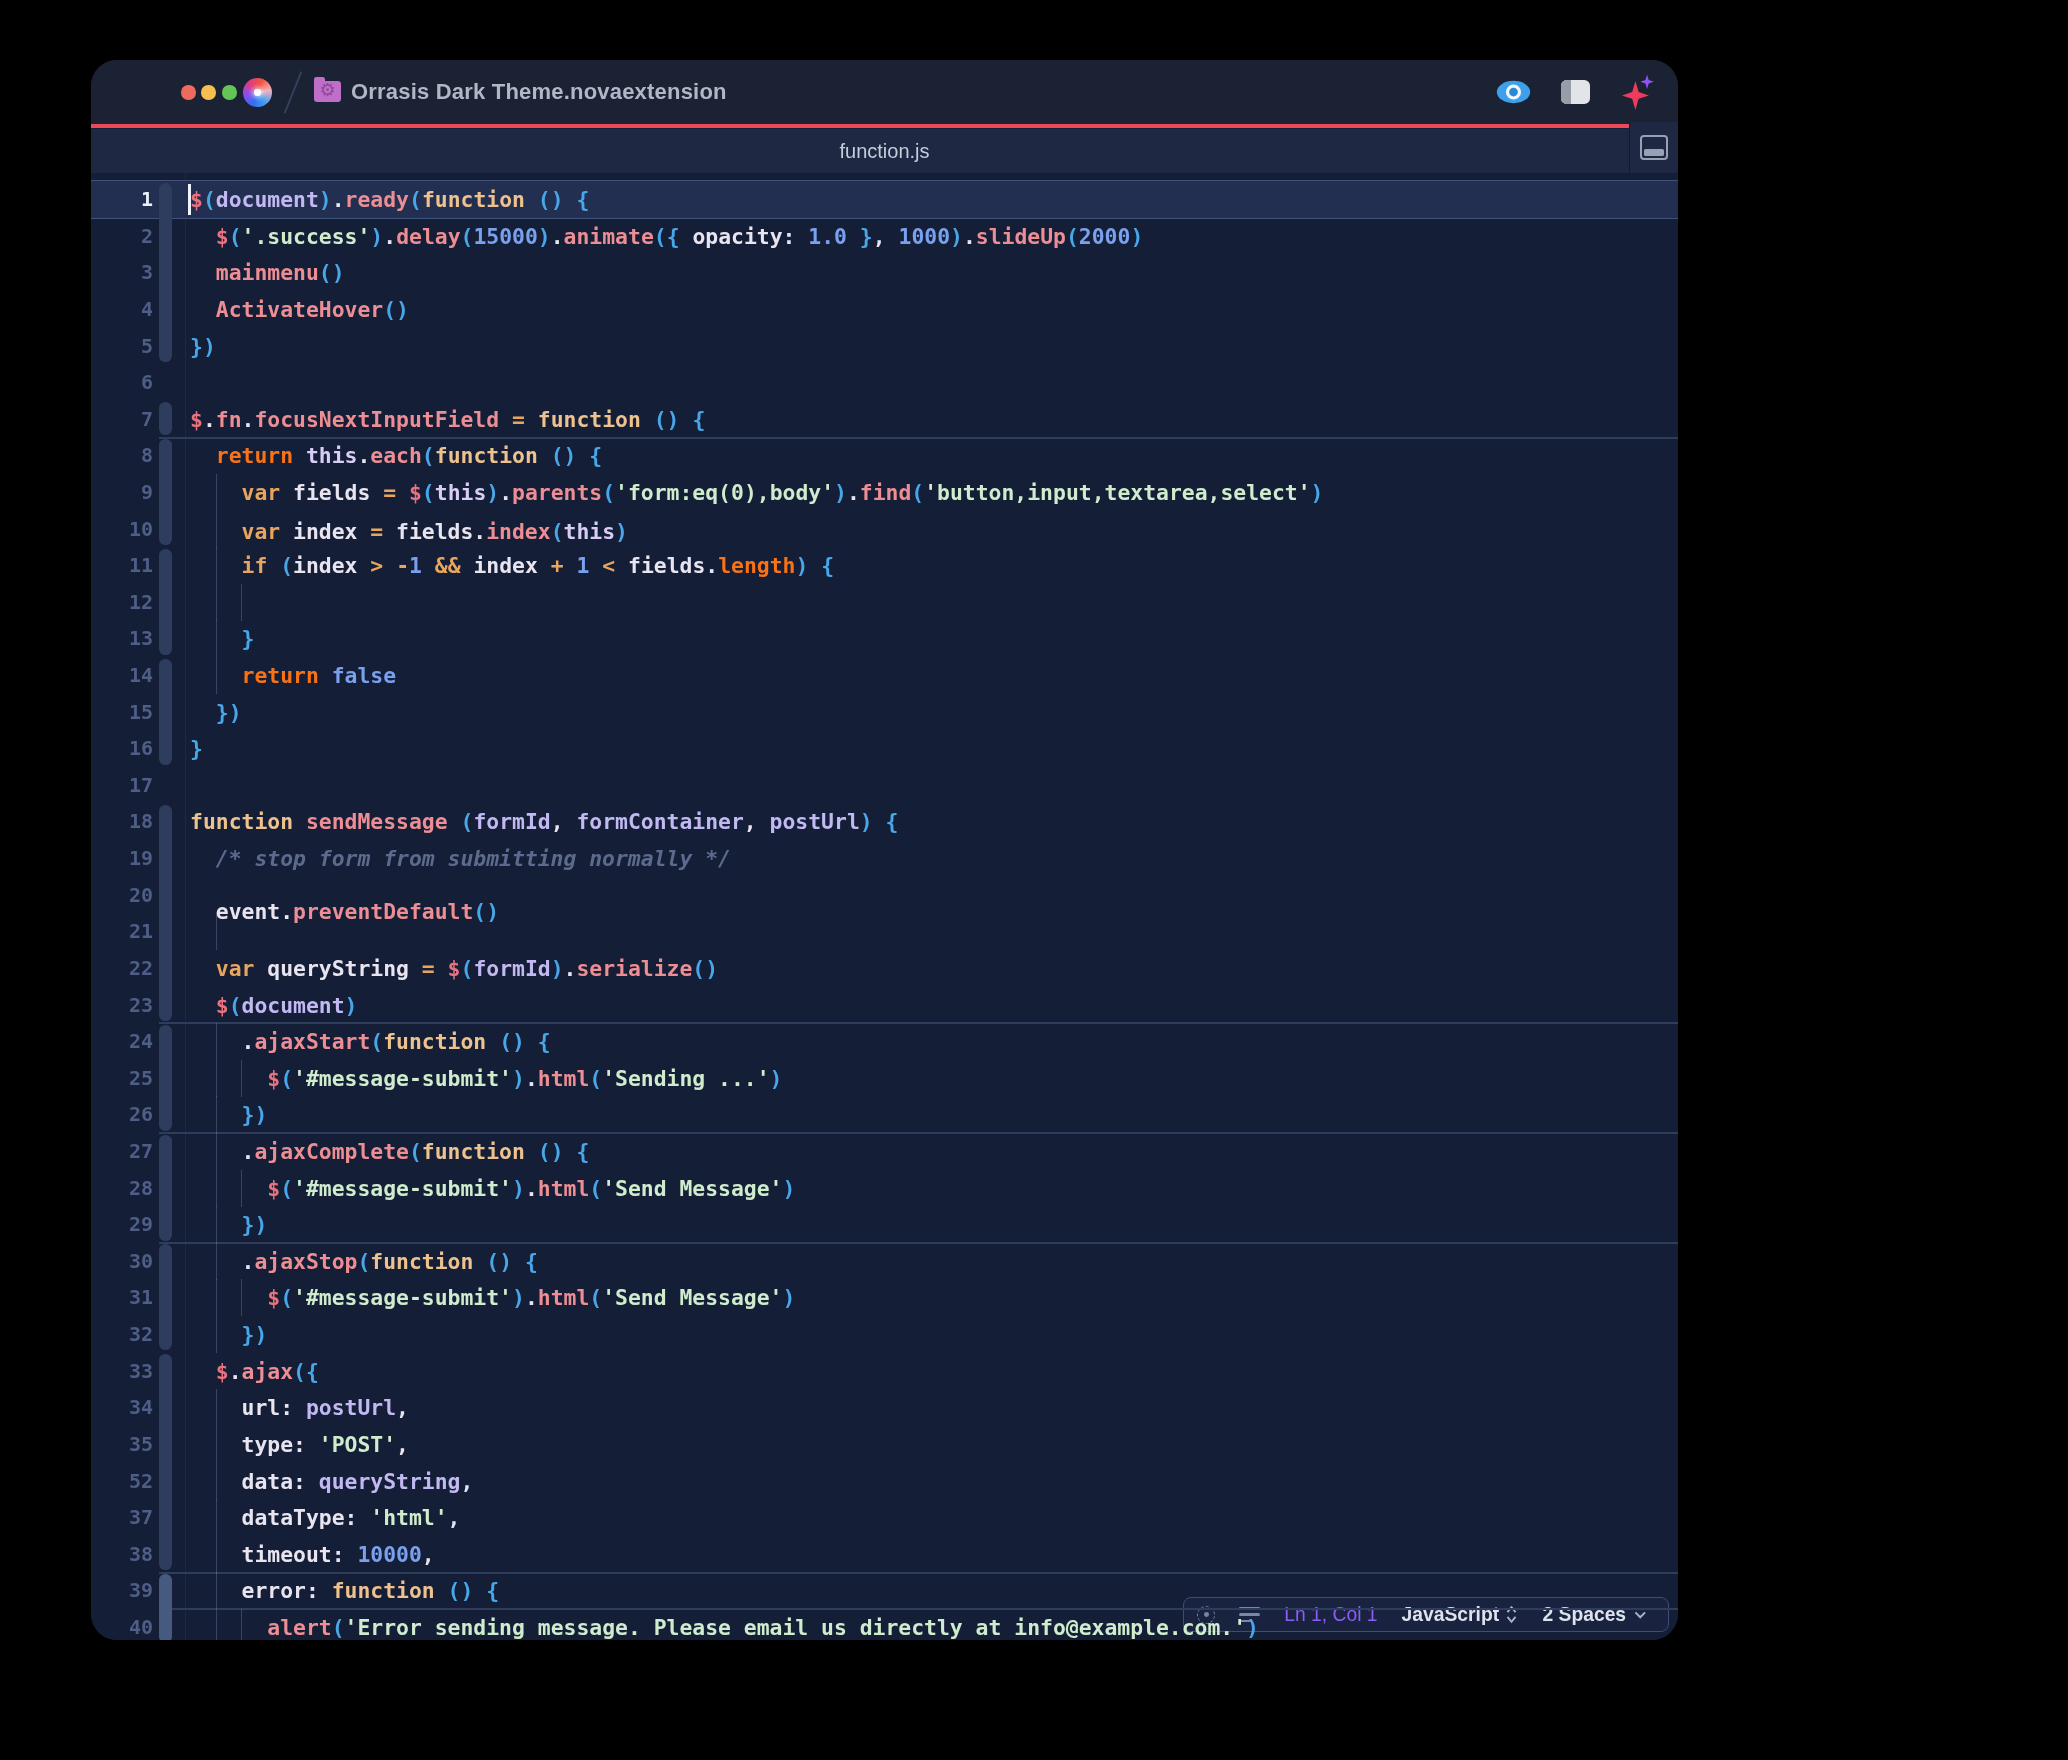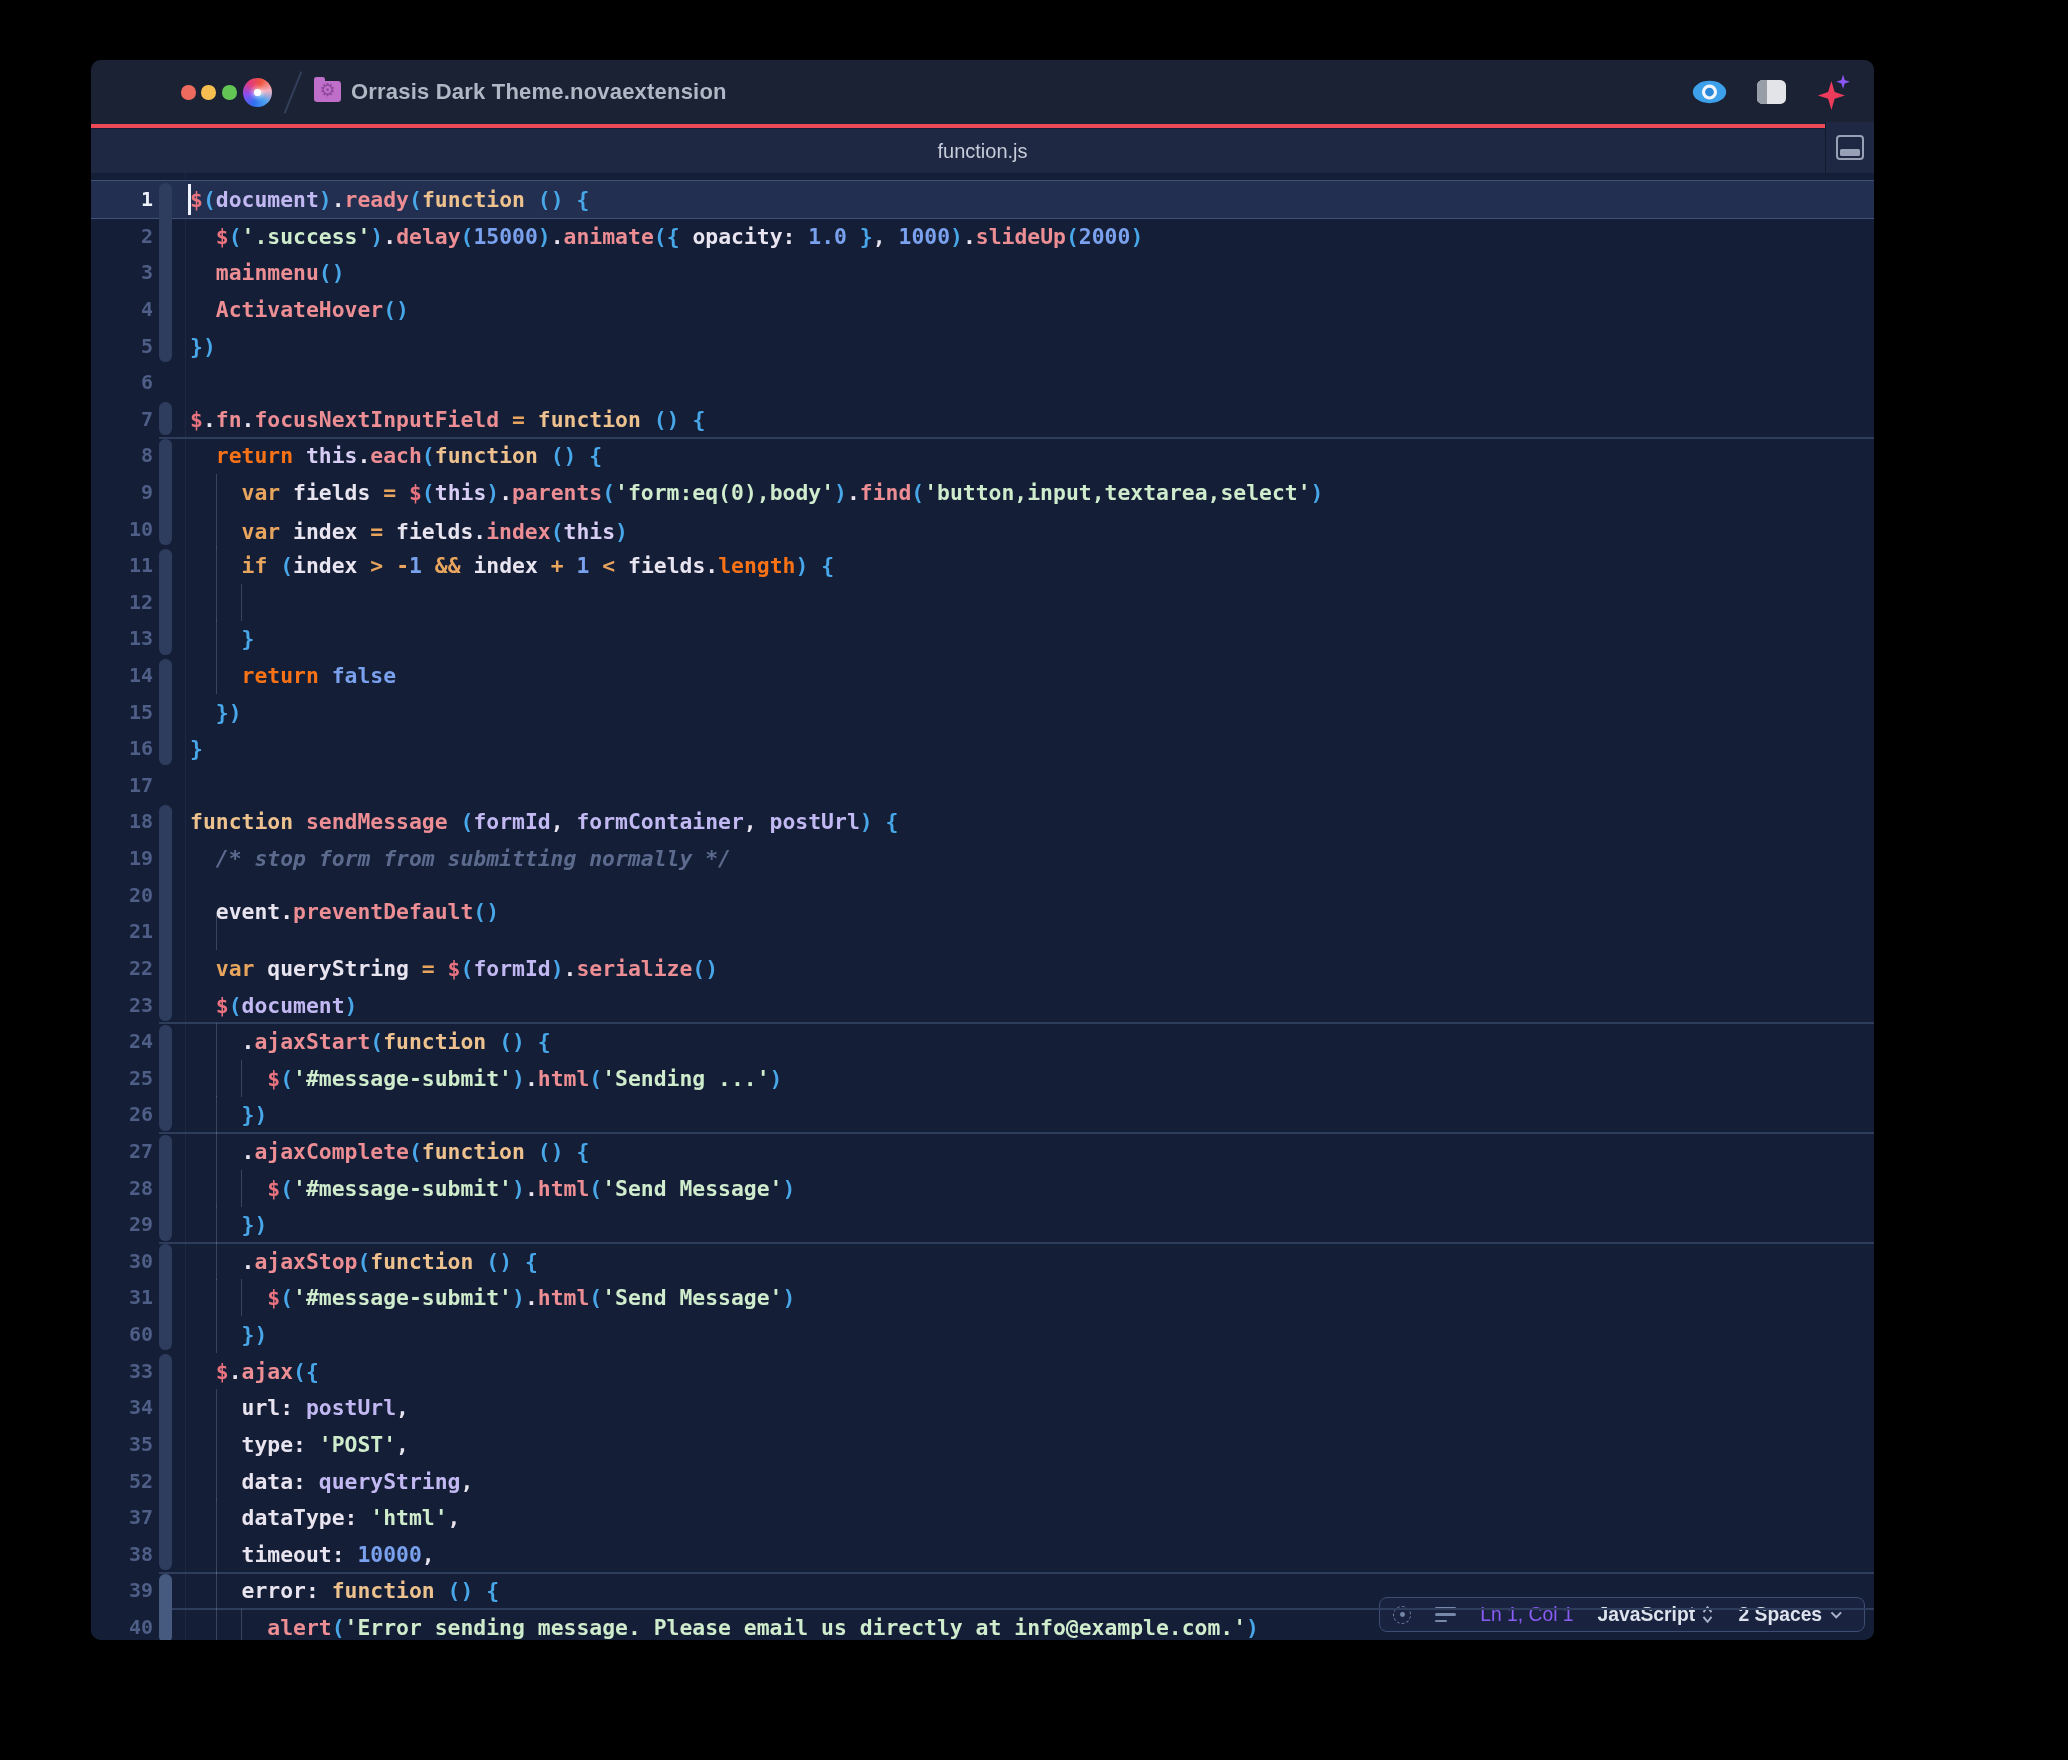--- a/index.html
+++ b/index.html
@@ -1,19 +1,19 @@
 <!DOCTYPE html>
 <html style="font-size:13px"><head>
 <meta charset="utf-8">
 <style>
   html,body{margin:0;padding:0;}
   body{width:2068px;height:1761px;background:#000;position:relative;overflow:hidden;
        font-family:"Liberation Sans",sans-serif;}
-  .window{position:absolute;left:91px;top:60px;width:1783px;height:1580px;
-          border-radius:10px;overflow:hidden;background:#151e37;}
+  .window{position:absolute;left:91px;top:60px;width:1587px;height:1580px;
+          border-radius:26px;overflow:hidden;background:#151e37;}
   
   .titlebar{position:absolute;left:0;top:0;width:100%;height:64px;background:#1a2233;}
   .traffic{position:absolute;top:25px;width:14.5px;height:14.5px;border-radius:50%;}
   .t-red{left:90px;background:#ed6a5e;}
   .t-yellow{left:110px;background:#f4bf50;}
   .t-green{left:131px;background:#62c554;}
   .nova-icon{position:absolute;left:71px;top:18px;width:29px;height:29px;border-radius:50%;
      background:conic-gradient(from 200deg,#2f6ef0,#8a4df0,#e33a7a,#f0543f,#f2b0c0,#4aa0f0,#2f6ef0);}
   .nova-icon::after{content:"";position:absolute;left:11.3px;top:11.3px;width:6.4px;height:6.4px;
      border-radius:50%;background:#fff;box-shadow:0 0 4.8px 1.6px rgba(255,255,255,.7);}
@@ -238,21 +238,21 @@
       <div class="gutter-num" style="top: 1033px; line-height: 37px;">29</div>
       <div class="guide" style="left: 125px; top: 1033px; height: 37px;"></div>
       <div class="code-row" style="top: 1033px; line-height: 37px;"><span class="c-pl">    </span><span class="c-br">})</span></div>
       <div class="gutter-num" style="top: 1070px; line-height: 37px;">30</div>
       <div class="guide" style="left: 125px; top: 1070px; height: 37px;"></div>
       <div class="code-row" style="top: 1070px; line-height: 37px;"><span class="c-pl">    .</span><span class="c-mt">ajaxStop</span><span class="c-br">(</span><span class="c-fn">function</span><span class="c-pl"> </span><span class="c-br">()</span><span class="c-pl"> </span><span class="c-br">{</span></div>
       <div class="gutter-num" style="top: 1106px; line-height: 37px;">31</div>
       <div class="guide" style="left: 125px; top: 1106px; height: 37px;"></div>
       <div class="guide" style="left: 150px; top: 1106px; height: 37px;"></div>
       <div class="code-row" style="top: 1106px; line-height: 37px;"><span class="c-pl">      </span><span class="c-dl">$</span><span class="c-br">(</span><span class="c-st">'#message-submit'</span><span class="c-br">)</span><span class="c-pl">.</span><span class="c-mt">html</span><span class="c-br">(</span><span class="c-st">'Send Message'</span><span class="c-br">)</span></div>
-      <div class="gutter-num" style="top: 1143px; line-height: 37px;">60</div>
+      <div class="gutter-num" style="top: 1143px; line-height: 37px;">32</div>
       <div class="guide" style="left: 125px; top: 1143px; height: 37px;"></div>
       <div class="code-row" style="top: 1143px; line-height: 37px;"><span class="c-pl">    </span><span class="c-br">})</span></div>
       <div class="gutter-num" style="top: 1180px; line-height: 37px;">33</div>
       <div class="code-row" style="top: 1180px; line-height: 37px;"><span class="c-pl">  </span><span class="c-dl">$</span><span class="c-pl">.</span><span class="c-mt">ajax</span><span class="c-br">({</span></div>
       <div class="gutter-num" style="top: 1216px; line-height: 37px;">34</div>
       <div class="guide" style="left: 125px; top: 1216px; height: 37px;"></div>
       <div class="code-row" style="top: 1216px; line-height: 37px;"><span class="c-pl">    url: </span><span class="c-lv">postUrl</span><span class="c-pl">,</span></div>
       <div class="gutter-num" style="top: 1253px; line-height: 37px;">35</div>
       <div class="guide" style="left: 125px; top: 1253px; height: 37px;"></div>
       <div class="code-row" style="top: 1253px; line-height: 37px;"><span class="c-pl">    type: </span><span class="c-st">'POST'</span><span class="c-pl">,</span></div>

